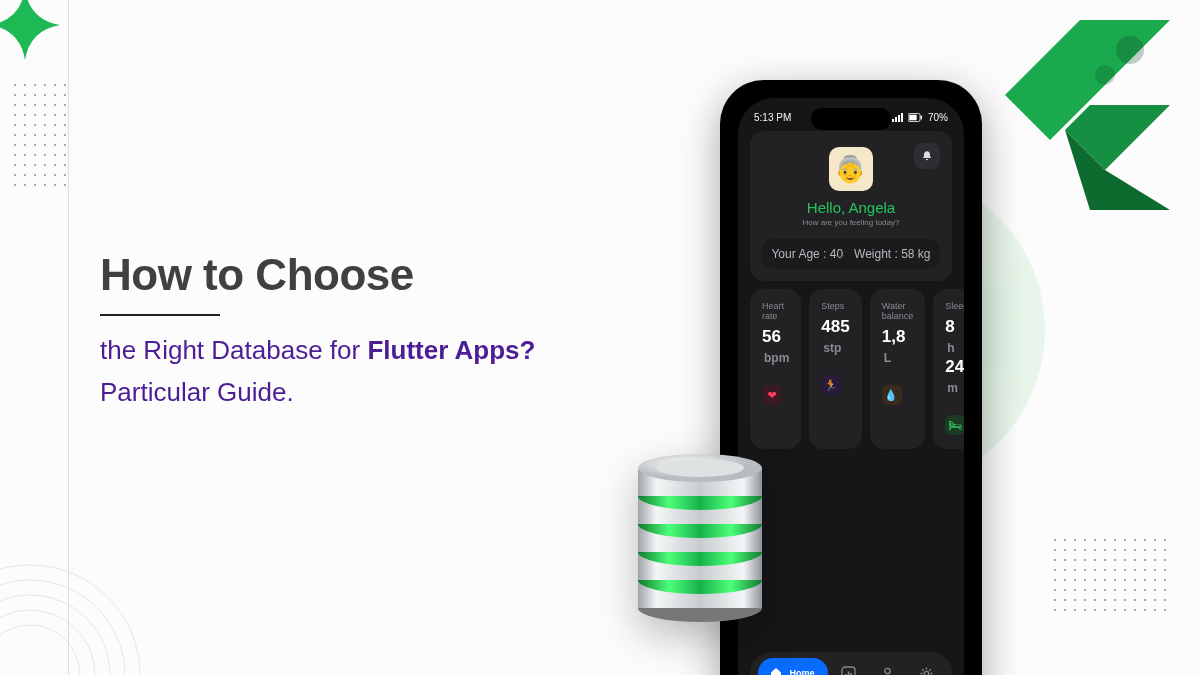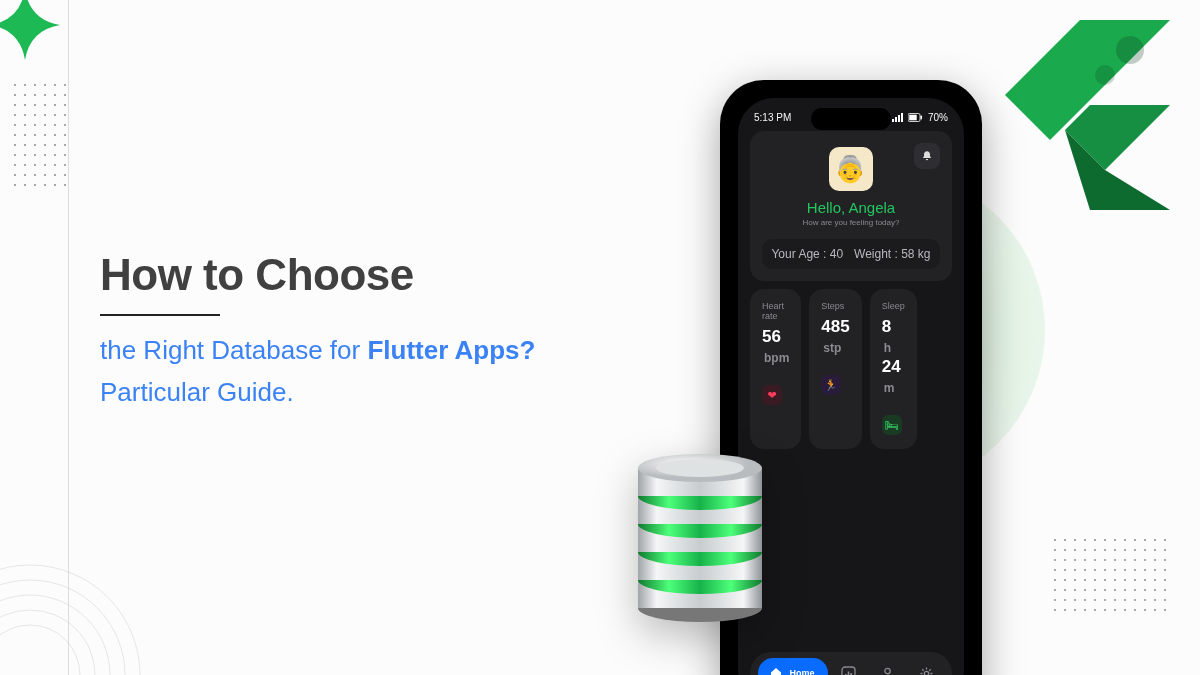--- a/index.html
+++ b/index.html
@@ -68,21 +68,21 @@
     font-size: 44px;
     font-weight: 600;
     letter-spacing: -0.5px;
   }
   .headline-underline {
     height: 2px; width: 120px;
     background: #222;
     margin: 14px 0 14px 0;
   }
   .headline-sub {
-    color: #3b82f6;
+    color: #4c1d95;
     font-size: 26px;
     font-weight: 400;
     line-height: 1.6;
   }
   .headline-sub b { font-weight: 700; }
 
   
   .phone {
     position: absolute;
     left: 720px; top: 80px;
@@ -300,20 +300,25 @@
     <div class="metrics">
       <div class="metric">
         <div class="metric-label">Heart rate</div>
         <div class="metric-val"><span>56</span> <small>bpm</small></div>
         <div class="metric-icon mi-heart">❤</div>
       </div>
       <div class="metric">
         <div class="metric-label">Steps</div>
         <div class="metric-val"><span>485</span> <small>stp</small></div>
         <div class="metric-icon mi-steps">🏃</div>
+      </div>
+      <div class="metric">
+        <div class="metric-label">Water balance</div>
+        <div class="metric-val"><span>1,8</span> <small>L</small></div>
+        <div class="metric-icon mi-water">💧</div>
       </div>
       <div class="metric">
         <div class="metric-label">Sleep</div>
         <div class="metric-val"><span>8</span> <small>h</small> <span>24</span> <small>m</small></div>
         <div class="metric-icon mi-sleep">🛏</div>
       </div>
     </div>
 
     <div class="bottom-nav">
       <div class="nav-item nav-home">

